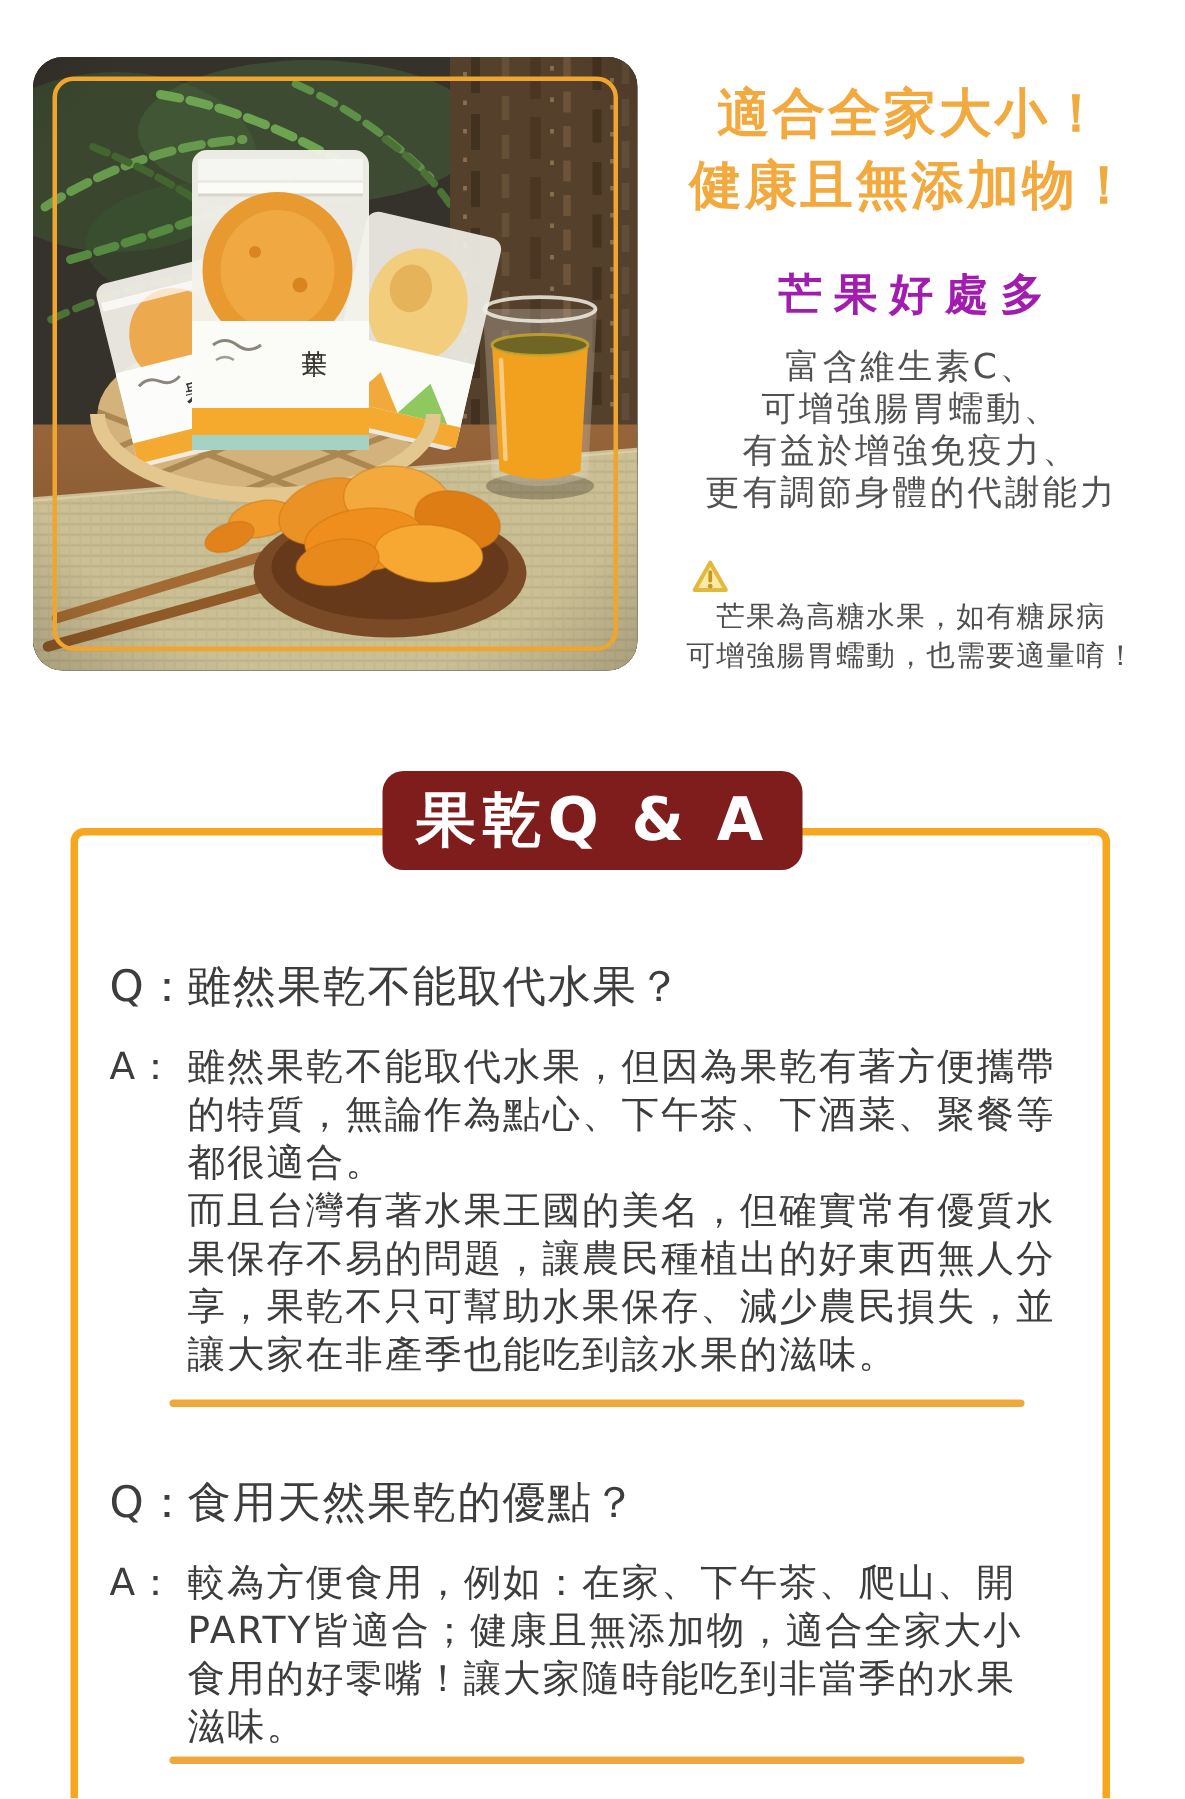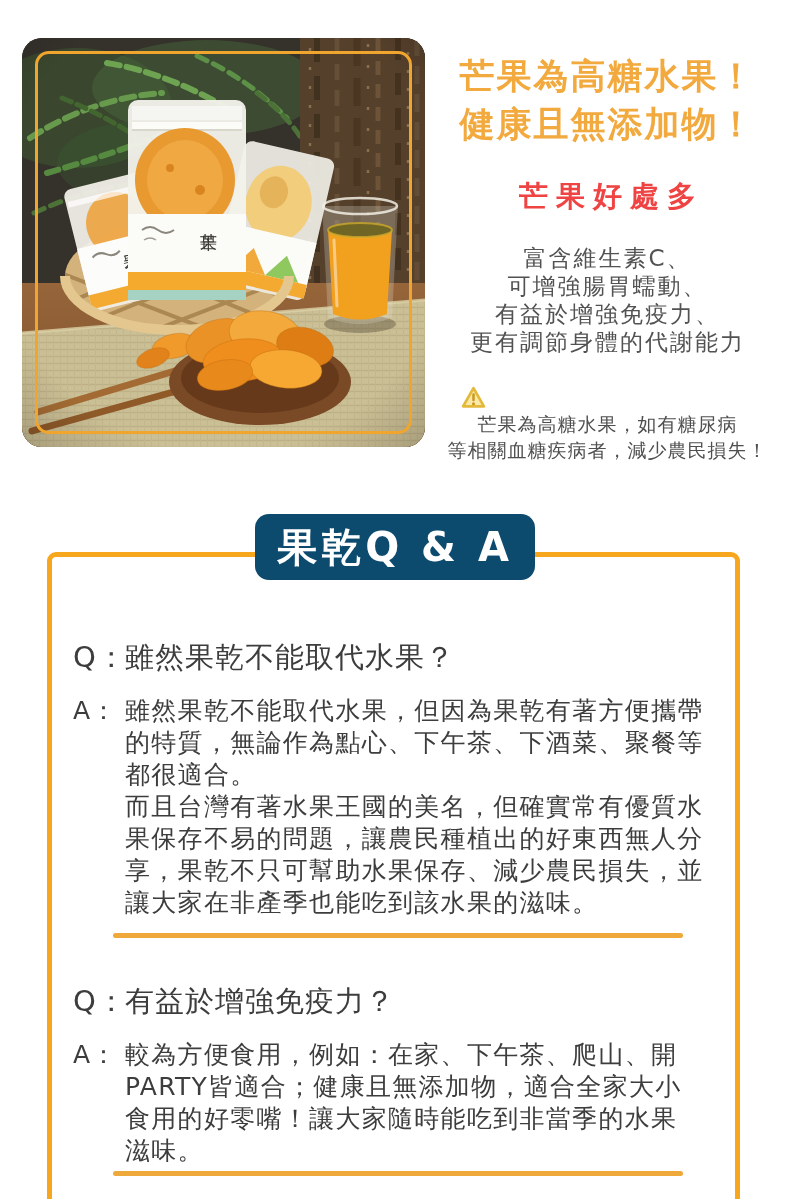--- a/index.html
+++ b/index.html
@@ -12,32 +12,32 @@
            border-radius:20px; overflow:hidden; background:#35312b; }
   .photo svg { display:block; width:403px; height:409px; }
   .photo-frame { position:absolute; left:13px; top:13px; right:13px; bottom:13px;
                  border:3px solid #f0a52f; border-radius:14px; pointer-events:none; }
 
   
   .hero-text { position:absolute; left:425px; top:0; width:365px; text-align:center; }
   .hero-title { margin-top:52px; font-size:35px; line-height:48px; font-weight:bold;
                 color:#F2A93E; letter-spacing:2px; }
   .hero-subtitle { margin-top:29px; font-size:29px; letter-spacing:8px; text-indent:8px;
-                   color:#ef4444; }
-  .hero-benefits { margin-top:27px; font-size:23px; line-height:28px; letter-spacing:2px;
+                   color:#a21caf; }
+  .hero-benefits { margin-top:14px; font-size:23px; line-height:28px; letter-spacing:2px;
                    color:#525252; white-space:pre-line; }
   .hero-warning { position:relative; margin-top:29px; font-size:19px; line-height:26px;
                   letter-spacing:1px; color:#4f4f4f; white-space:pre-line; }
   .warning-icon { position:absolute; left:36px; top:1px; width:25px; height:23px; }
 
   
   .qa-box { position:absolute; left:47px; top:552px; width:693px; height:720px;
             border:5px solid #F7A71E; border-radius:9px; background:#fff; }
   .qa-badge { position:absolute; left:203px; top:-43px; width:280px; height:66px;
-              background:#0c4a6e; border-radius:14px; color:#ffffff; font-size:40px;
+              background:#7f1d1d; border-radius:14px; color:#ffffff; font-size:40px;
               font-weight:bold; letter-spacing:4px; text-align:center; line-height:66px; }
   .qa-content { padding:80px 20px 0 21px; }
   .q-row { display:flex; font-size:29px; line-height:40px; color:#3d3d3d; letter-spacing:1px; }
   .q-label { width:52px; flex:none; }
   .a-row { display:flex; margin-top:18px; font-size:25px; line-height:32px; color:#3d3d3d; }
   .a-label { width:52px; flex:none; letter-spacing:1px; }
   .answer { white-space:pre-line; letter-spacing:1.3px; width:590px; }
   .divider { height:5px; width:570px; margin:14px 0 0 40px; background:#EFA93A; border-radius:3px; }
   .divider.second { margin-top:4px; }
   .qa-item.second { margin-top:43px; }
@@ -186,35 +186,35 @@
         <ellipse cx="203" cy="337" rx="28" ry="15" fill="#e8891c" transform="rotate(-10 203 337)"></ellipse>
       </g>
 
       <rect x="0" y="0" width="403" height="409" fill="url(#vig)"></rect>
     </svg>
     <div class="photo-frame"></div>
   </figure>
 
   <div class="hero-text">
     <h1 class="hero-title">
-      <div>芒果為高糖水果！</div>
+      <div>適合全家大小！</div>
       <div>健康且無添加物！</div>
     </h1>
     <h2 class="hero-subtitle">芒果好處多</h2>
     <p class="hero-benefits">富含維生素C、
 可增強腸胃蠕動、
 有益於增強免疫力、
 更有調節身體的代謝能力</p>
     <p class="hero-warning">
       <svg class="warning-icon" viewBox="0 0 24 22">
         <path d="M12 2 L22 19.5 H2 Z" fill="#FBE9A8" stroke="#E3B93C" stroke-width="2.6" stroke-linejoin="round"></path>
         <line x1="12" y1="8" x2="12" y2="13.5" stroke="#C9971F" stroke-width="2.4" stroke-linecap="round"></line>
         <circle cx="12" cy="17" r="1.5" fill="#C9971F"></circle>
       </svg><span>芒果為高糖水果，如有糖尿病
-等相關血糖疾病者，減少農民損失！</span>
+可增強腸胃蠕動，也需要適量唷！</span>
     </p>
   </div>
 
   <section class="qa-box">
     <div class="qa-badge">果乾Q &amp; A</div>
 
     <div class="qa-content">
 
       <div class="qa-item">
         <div class="q-row">
@@ -231,21 +231,21 @@
 享，果乾不只可幫助水果保存、減少農民損失，並
 讓大家在非產季也能吃到該水果的滋味。</p>
         </div>
       </div>
 
       <div class="divider"></div>
 
       <div class="qa-item second">
         <div class="q-row">
           <span class="q-label">Q：</span>
-          <span class="q-text">有益於增強免疫力？</span>
+          <span class="q-text">食用天然果乾的優點？</span>
         </div>
         <div class="a-row">
           <span class="a-label">A：</span>
           <p class="answer">較為方便食用，例如：在家、下午茶、爬山、開
 PARTY皆適合；健康且無添加物，適合全家大小
 食用的好零嘴！讓大家隨時能吃到非當季的水果
 滋味。</p>
         </div>
       </div>
 

